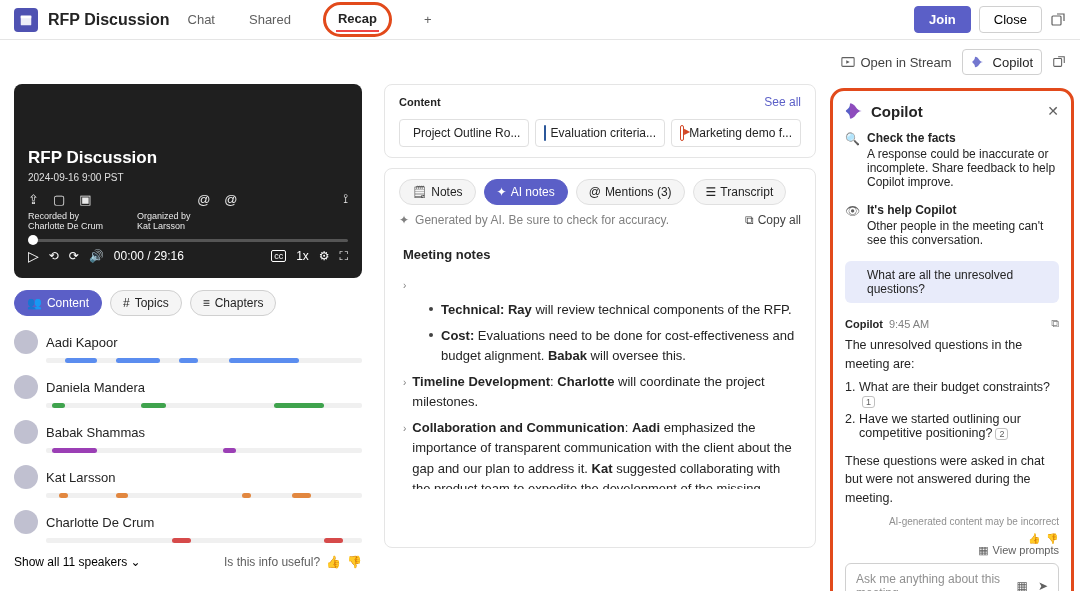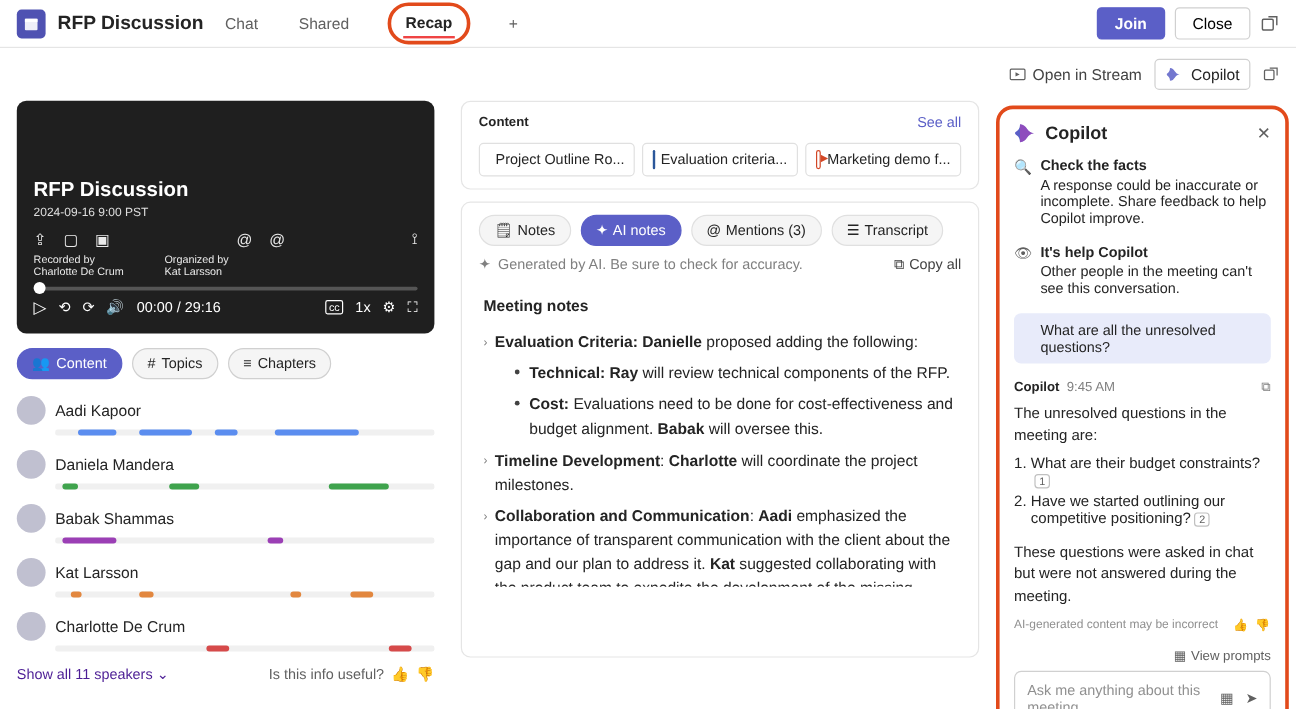--- a/index.html
+++ b/index.html
@@ -40,21 +40,21 @@
 .chip { border: 1px solid #d0d0d0; border-radius: 18px; padding: 5px 12px; font-size: 12px; background: #f5f5f5; cursor: pointer; display: flex; align-items: center; gap: 5px; }
 .chip.active { background: #5b5fc7; color: #fff; border-color: #5b5fc7; }
 
 .speaker-list { margin-top: 14px; }
 .speaker { display: flex; align-items: center; gap: 8px; margin-bottom: 4px; }
 .avatar { width: 24px; height: 24px; border-radius: 50%; background: #c0c0d0; }
 .speaker-name { font-size: 13px; }
 .track { height: 5px; background: #f0f0f0; border-radius: 2px; margin-left: 32px; margin-bottom: 12px; position: relative; }
 .seg { position: absolute; height: 5px; border-radius: 3px; top: 0; }
 .show-all-row { display: flex; align-items: center; margin-top: 10px; font-size: 12px; }
-.link-txt { color: #4c1d95; cursor: pointer; }
+.link-txt { color: #000000; cursor: pointer; }
 .useful { margin-left: auto; color: #606060; display: flex; gap: 6px; align-items: center; }
 
 .card { border: 1px solid #e5e5e5; border-radius: 8px; padding: 10px 14px; margin-bottom: 10px; }
 .card-header { display: flex; align-items: center; margin-bottom: 10px; }
 .card-title { font-weight: 700; font-size: 11px; }
 .see-all { margin-left: auto; color: #5b5fc7; font-size: 12px; cursor: pointer; }
 .attach-row { display: flex; gap: 6px; }
 .attach { border: 1px solid #e0e0e0; border-radius: 4px; padding: 5px 8px; font-size: 12px; display: flex; align-items: center; gap: 5px; flex: 1; overflow: hidden; white-space: nowrap; }
 .fic { width: 16px; height: 16px; border-radius: 2px; display: inline-block; }
 .fic.ppt { background: #d24726; }
@@ -85,21 +85,21 @@
 .cp-block b { display: block; margin-bottom: 2px; }
 .cp-user-msg { background: #e8ebfa; border-radius: 6px; padding: 7px 22px; font-size: 12px; margin-left: auto; margin-bottom: 14px; display: inline-block; float: right; }
 .clearfix::after { content: ""; display: table; clear: both; }
 .cp-reply-hdr { display: flex; align-items: center; font-size: 11px; margin-bottom: 6px; gap: 6px; }
 .cp-reply-hdr .t { color: #808080; }
 .cp-reply-hdr .cpy { margin-left: auto; color: #808080; }
 .cp-text { font-size: 12.5px; line-height: 1.5; }
 .cp-list { margin: 6px 0 8px 14px; font-size: 12.5px; }
 .cp-list li { margin-bottom: 4px; }
 .ref { display: inline-block; border: 1px solid #c0c0c0; border-radius: 3px; font-size: 9px; padding: 0 3px; margin-left: 3px; color: #606060; }
-.cp-foot { font-size: 10px; color: #909090; display: flex; align-items: flex-start; gap: 6px; margin-top: 8px; }
+.cp-foot { font-size: 10px; color: #909090; display: flex; align-items: flex-end; gap: 6px; margin-top: 8px; flex-direction: column; }
 .cp-foot .thumbs { margin-left: auto; display: flex; gap: 6px; }
 .cp-prompts { margin-top: auto; font-size: 11px; color: #606060; display: flex; justify-content: flex-end; gap: 4px; align-items:center; margin-bottom: 6px;}
 .cp-input { border: 1px solid #d0d0d0; border-radius: 6px; padding: 8px 10px; font-size: 12px; color: #909090; display: flex; align-items: center; }
 .cp-send { margin-left: auto; display: flex; gap: 10px; color: #606060; }
 b { font-weight: 700; }
 svg { display: block; }
 </style>
 </head>
 <body>
 
@@ -323,21 +323,20 @@
           <span>⧉</span>
           <span>Copy all</span>
         </div>
       </div>
 
       <div class="notes-body">
         <h4>Meeting notes</h4>
 
         <div class="note-line">
           <span class="caret">›</span>
-          <div><b>Evaluation Criteria: Danielle</b><span> proposed adding the following:</span></div>
         </div>
         <div class="note-sub">
             <span class="bullet"></span>
             <div><b>Technical: Ray</b><span> will review technical components of the RFP.</span></div>
           </div>
         <div class="note-sub">
             <span class="bullet"></span>
             <div><b>Cost:</b><span> Evaluations need to be done for cost-effectiveness and budget alignment. </span><b>Babak</b><span> will oversee this.</span></div>
           </div>
 

